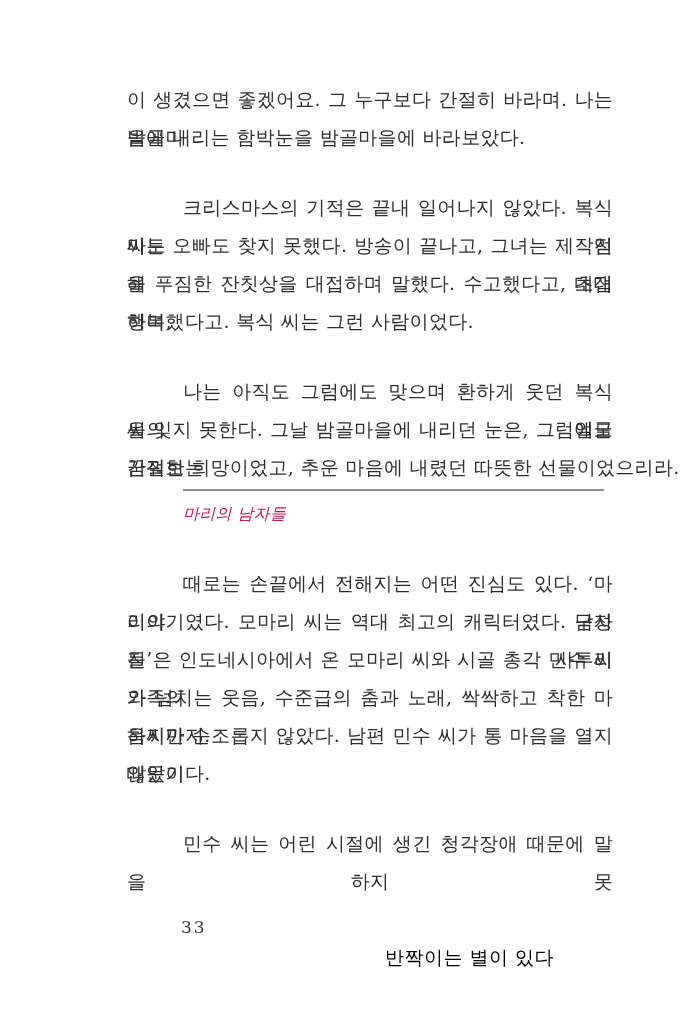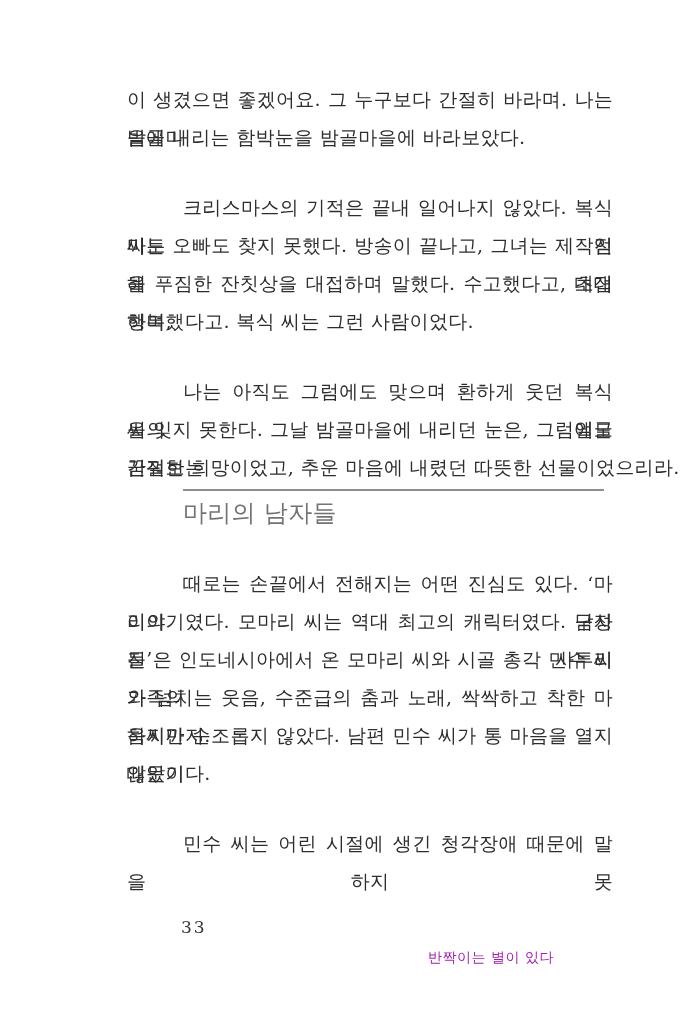--- a/index.html
+++ b/index.html
@@ -44,42 +44,43 @@
     left: 183px;
     top: 489px;
     width: 421px;
     height: 2px;
     background: #8f8f8f;
   }
   .section-title {
     position: absolute;
     left: 183px;
     top: 500px;
-    font-size: 24px;
+    font-size: 16px;
     line-height: 27px;
     letter-spacing: 0.3px;
-    color: #737373;
+    color: #be185d;
+    font-style: italic;
   }
   .footer-page-number {
     position: absolute;
     left: 181px;
     top: 915px;
     font-size: 17px;
     line-height: 24px;
     letter-spacing: 2px;
     color: #333333;
   }
   .footer-running-title {
     position: absolute;
     right: 137px;
     top: 946px;
-    font-size: 14px;
+    font-size: 19px;
     line-height: 22px;
     letter-spacing: 0.5px;
-    color: #a21caf;
+    color: #000000;
   }
 </style>
 </head>
 <body>
 
 <div class="page">
 
   <div class="body-block block-1">
     <div class="line j">이 생겼으면 좋겠어요. 그 누구보다 간절히 바라며. 나는 밤골마</div>
     <div class="line">을에 내리는 함박눈을 밤골마을에 바라보았다.</div>

